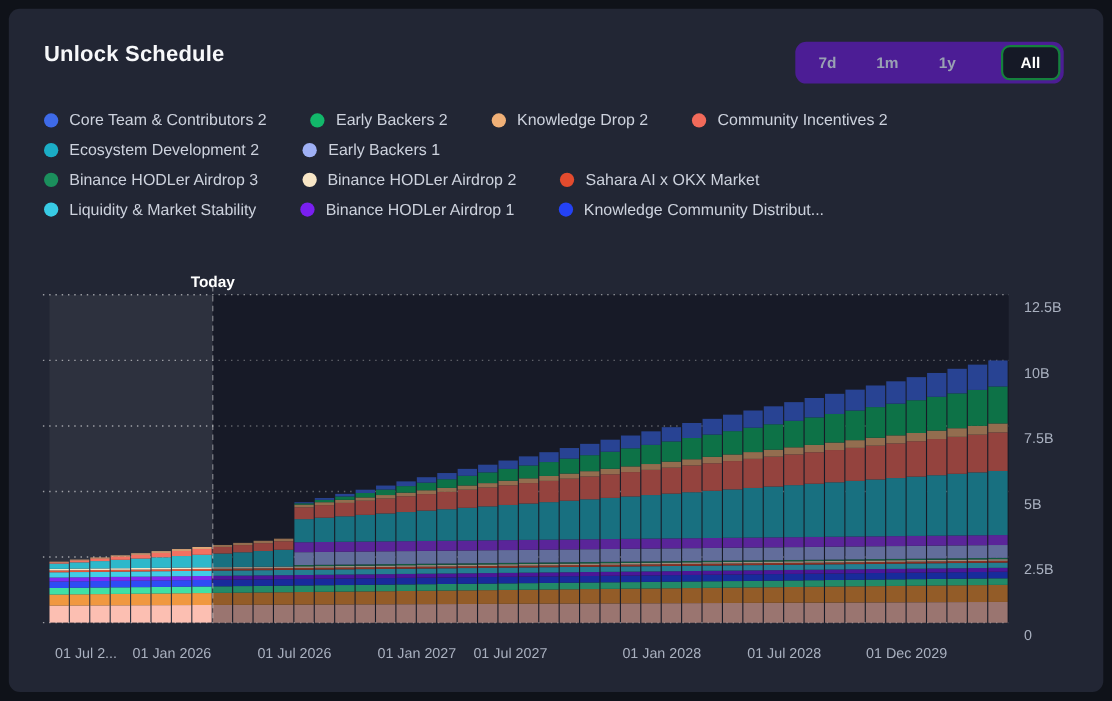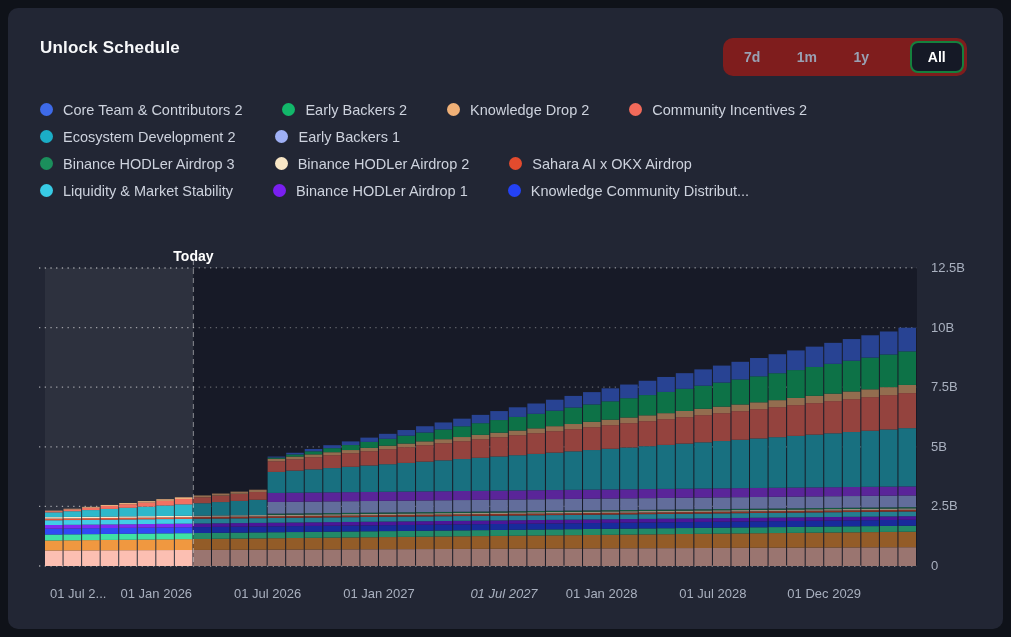--- a/index.html
+++ b/index.html
@@ -2,41 +2,41 @@
 <html><head>
 <meta charset="utf-8">
 <style>
   * { margin:0; padding:0; box-sizing:border-box; }
   html,body { width:1011px; height:637px; overflow:hidden; }
   body { background:#0f1219; font-family:"Liberation Sans", sans-serif; }
   .page { position:relative; width:1011px; height:637px; background:#0f1219; }
   .card { position:absolute; left:8px; top:8px; width:995px; height:621px;
           background:#222634; border-radius:10px; }
 
-  .title { position:absolute; left:32px; top:30px; font-size:17px; font-weight:700;
+  .title { position:absolute; left:32px; top:30px; font-size:20px; font-weight:700;
            color:#f7f8fa; letter-spacing:.2px; }
 
   .range-group { position:absolute; left:715px; top:30px; width:244px; height:38px;
-                 background:#7f1d1d; border-radius:10px; display:flex; padding:3px; gap:2px; }
+                 background:#4c1d95; border-radius:10px; display:flex; padding:3px; gap:2px; }
   .range-btn { flex:1 1 0; border:1px solid transparent; background:transparent; color:#99a1b3;
                font-family:"Liberation Sans", sans-serif; font-size:14px; font-weight:700;
                border-radius:8px; cursor:pointer; }
   .range-btn.active { background:#151926; color:#ffffff; border:2px solid #15803d;margin-left:20px; }
 
   .legend { position:absolute; left:32px; top:88px; width:930px; }
   .lg-row { display:flex; align-items:center; height:27px; gap:40px; }
   .lg-item { display:flex; align-items:center; gap:10px; cursor:pointer; }
   .lg-dot { width:13px; height:13px; border-radius:50%; flex:0 0 auto; }
   .lg-label { font-size:14.5px; color:#cdd2dd; white-space:nowrap; }
 
   .chart-wrap { position:absolute; left:0; top:238px; width:995px; height:375px; }
   .plot-svg { position:absolute; left:37px; top:22px; width:872px; height:298px; overflow:visible; }
   .today-label { position:absolute; top:2px; font-size:14px; font-weight:700; color:#ffffff;
                  transform:translateX(-50%); white-space:nowrap; }
-  .y-label { position:absolute; left:923px; font-size:13px; color:#a9b0bf; white-space:nowrap; }
+  .y-label { position:absolute; left:923px; font-size:13px; color:#a9b0bf; white-space:nowrap;margin-top:12px; }
   .x-label { position:absolute; top:340px; font-size:13px; color:#a9b0bf; white-space:nowrap; }
 </style>
 </head>
 <body>
 
 <div class="page">
   <div class="card">
 
     <div class="title">Unlock Schedule</div>
 
@@ -80,21 +80,21 @@
           <div class="lg-item">
             <span class="lg-dot" style="background: rgb(27, 143, 92);"></span>
             <span class="lg-label">Binance HODLer Airdrop 3</span>
           </div>
           <div class="lg-item">
             <span class="lg-dot" style="background: rgb(248, 230, 198);"></span>
             <span class="lg-label">Binance HODLer Airdrop 2</span>
           </div>
           <div class="lg-item">
             <span class="lg-dot" style="background: rgb(227, 75, 46);"></span>
-            <span class="lg-label">Sahara AI x OKX Airdrop</span>
+            <span class="lg-label">Sahara AI x OKX Market</span>
           </div>
         </div>
         <div class="lg-row">
           <div class="lg-item">
             <span class="lg-dot" style="background: rgb(56, 203, 229);"></span>
             <span class="lg-label">Liquidity &amp; Market Stability</span>
           </div>
           <div class="lg-item">
             <span class="lg-dot" style="background: rgb(122, 31, 240);"></span>
             <span class="lg-label">Binance HODLer Airdrop 1</span>
@@ -817,21 +817,21 @@
           <div class="y-label" style="top: 192.8px;">5B</div>
           <div class="y-label" style="top: 133.2px;">7.5B</div>
           <div class="y-label" style="top: 73.6px;">10B</div>
           <div class="y-label" style="top: 14px;">12.5B</div>
         </div>
       <div id="xLabels">
           <div class="x-label" style="left: 42px;">01 Jul 2...</div>
           <div class="x-label" style="left: 148.319px; transform: translateX(-50%);">01 Jan 2026</div>
           <div class="x-label" style="left: 259.638px; transform: translateX(-50%);">01 Jul 2026</div>
           <div class="x-label" style="left: 370.957px; transform: translateX(-50%);">01 Jan 2027</div>
-          <div class="x-label" style="left: 496px; transform: translateX(-50%); font-style: italic;">01 Jul 2027</div>
+          <div class="x-label" style="left: 456px; transform: translateX(-50%);">01 Jul 2027</div>
           <div class="x-label" style="left: 593.596px; transform: translateX(-50%);">01 Jan 2028</div>
           <div class="x-label" style="left: 704.915px; transform: translateX(-50%);">01 Jul 2028</div>
           <div class="x-label" style="left: 816.234px; transform: translateX(-50%);">01 Dec 2029</div>
         </div>
     </div>
 
   </div>
 </div>
 
 </body></html>

